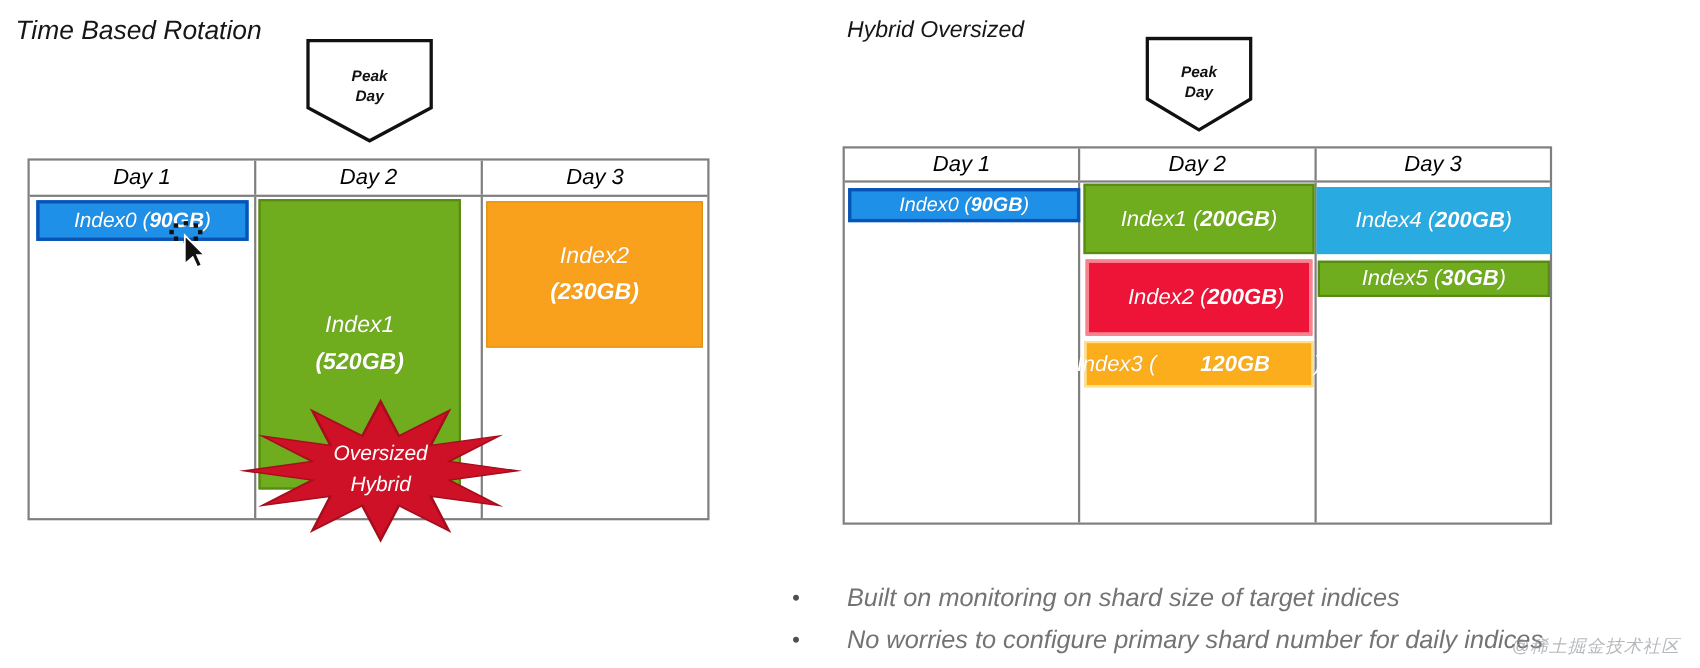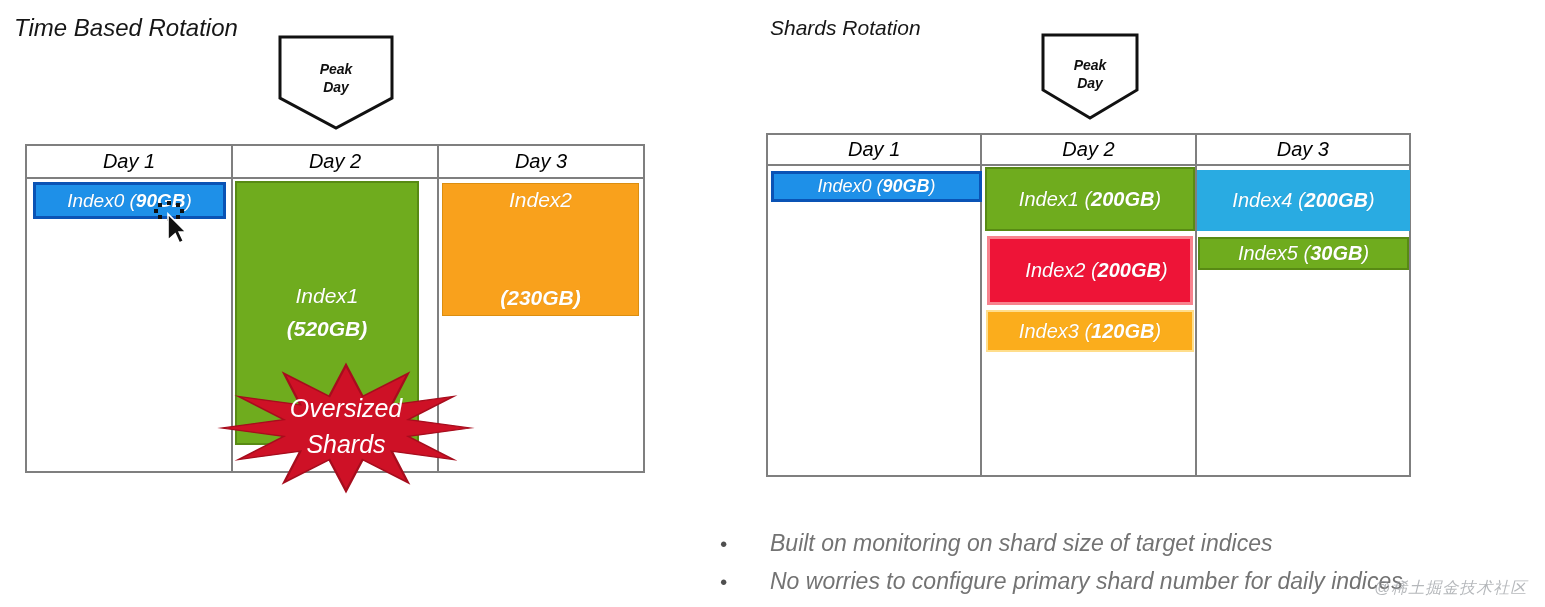--- a/index.html
+++ b/index.html
@@ -43,21 +43,21 @@
   .green  { background:#6fac1e; border:2px solid #588a14; }
   .orange { background:#f9a11c; border:1px solid #db8e10; }
   .orangelite { background:#fbad1c; border:2px solid #ffde8c; }
   .red    { background:#ee1437; border:3px solid #f8828e;padding-left:13px; }
 
   
   .burst { position:absolute; }
   .burst svg { display:block; overflow:visible; }
   .burst .burst-text {
     position:absolute; left:0; right:0; top:50%; transform:translateY(-52%);
-    text-align:center; color:#fff; font-size:25px; line-height:1.45;
+    text-align:center; color:#fff; font-size:19px; line-height:1.45;
   }
 
   
   .cursor { position:absolute; }
 
   
   .bullets { position:absolute; left:720px; top:526px; }
   .bullet-row { display:flex; align-items:flex-start; height:38px; }
   .bullet-dot { width:50px; text-align:left; font-size:20px; color:#4f4f4f; line-height:36px; }
   .bullet-text { font-size:23px; color:#737373; line-height:34px; white-space:nowrap; }
@@ -66,21 +66,21 @@
     position:absolute; left:1374px; top:578px; font-size:16px; color:#8f9398;
     opacity:.65; letter-spacing:1px; white-space:nowrap;
   }
 </style>
 </head>
 <body>
 
 <div class="slide">
 
   <div class="title left">Time Based Rotation</div>
-  <div class="title right">Shards Rotation</div>
+  <div class="title right">Hybrid Oversized</div>
 
   <div class="peak" style="left:278px; top:35px; width:116px; height:96px;">
     <svg width="116" height="96" viewBox="0 0 116 96">
       <polygon points="2,2 114,2 114,63 58,93 2,63" fill="#ffffff" stroke="#111111" stroke-width="3"></polygon>
     </svg>
     <div class="peak-text">
       <div>Peak</div>
       <div>Day</div>
     </div>
   </div>
@@ -112,32 +112,32 @@
     <span>Index0 (</span>
       <b>90GB</b>
       <span>)</span>
   </div>
 
   <div class="blk green two" style="left:235px; top:181px; width:184px; height:264px; font-size:21px;">
     <span>Index1</span>
     <b>(520GB)</b>
   </div>
 
-  <div class="blk orange two" style="left:442px; top:183px; width:197px; height:133px; font-size:21px;justify-content:space-between;">
+  <div class="blk orange two" style="left:442px; top:183px; width:197px; height:133px; font-size:21px;">
     <span>Index2</span>
     <b>(230GB)</b>
   </div>
 
   <div class="burst" style="left:222px; top:365px; width:248px; height:126px;">
     <svg width="248" height="126" viewBox="0 0 100 100" preserveAspectRatio="none">
       <polygon fill="#ce1126" stroke="#a60d1d" stroke-width="1" points="100,50 75.1,56.7 93.3,75 68.4,68.4 75,93.3 56.7,75.1 50,100 43.3,75.1 25,93.3 31.6,68.4 6.7,75 24.9,56.7 0,50 24.9,43.3 6.7,25 31.6,31.6 25,6.7 43.3,24.9 50,0 56.7,24.9 75,6.7 68.4,31.6 93.3,25 75.1,43.3"></polygon>
     </svg>
     <div class="burst-text">
       <div>Oversized</div>
-      <div>Shards</div>
+      <div>Hybrid</div>
     </div>
   </div>
 
   <div class="cursor" style="left:152px; top:200px;">
     <svg width="44" height="50" viewBox="0 0 44 50">
       <g fill="#111">
         <rect x="15" y="1" width="4" height="4"></rect>
         <rect x="6" y="3" width="4" height="4"></rect>
         <rect x="24" y="3" width="4" height="4"></rect>
         <rect x="2" y="9" width="4" height="4"></rect>
@@ -174,21 +174,21 @@
       <b>200GB</b>
       <span>)</span>
   </div>
 
   <div class="blk red" style="left:987px; top:236px; width:206px; height:69px; font-size:20px;">
     <span>Index2 (</span>
       <b>200GB</b>
       <span>)</span>
   </div>
 
-  <div class="blk orangelite" style="left:986px; top:310px; width:208px; height:42px; font-size:20px;">
+  <div class="blk orangelite" style="left:986px; top:310px; width:208px; height:42px; font-size:20px;gap:40px;">
     <span>Index3 (</span>
       <b>120GB</b>
       <span>)</span>
   </div>
 
   <div class="blk cyan" style="left:1197px; top:170px; width:213px; height:61px; font-size:20px;">
     <span>Index4 (</span>
       <b>200GB</b>
       <span>)</span>
   </div>

